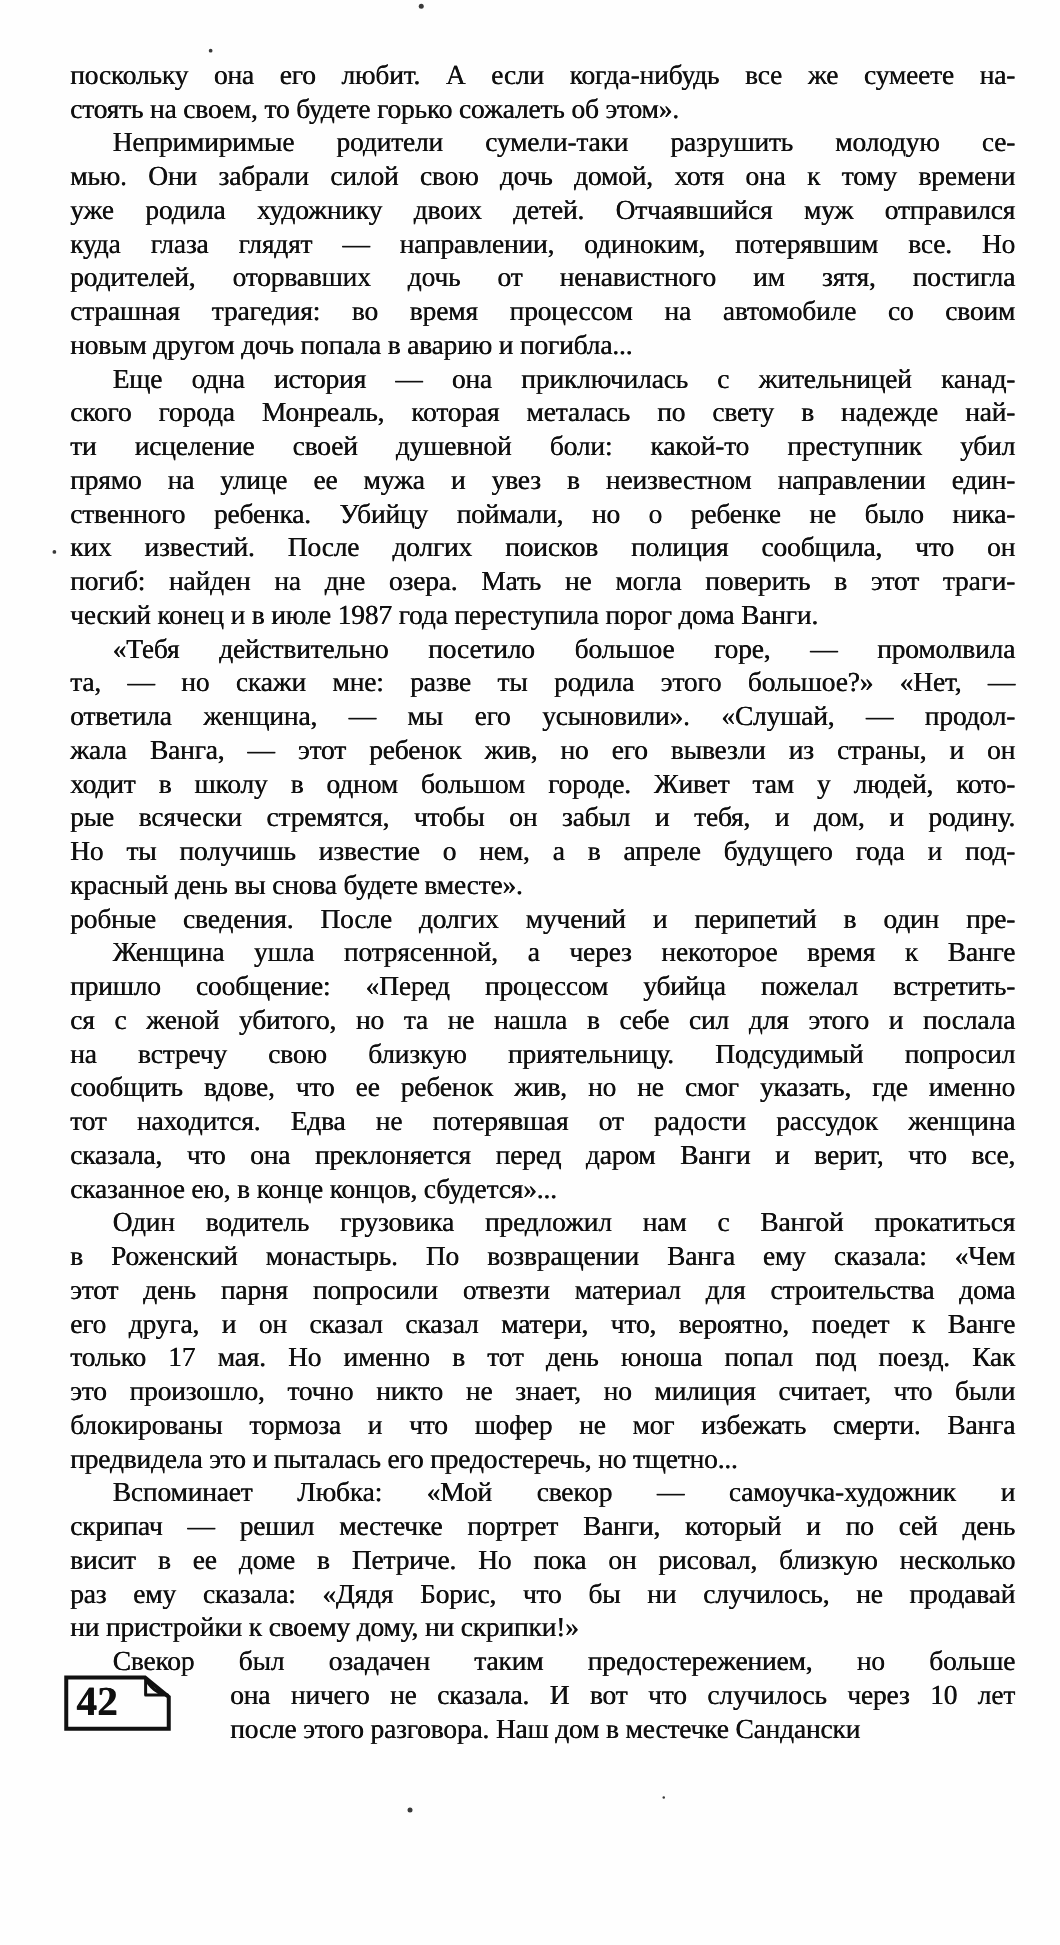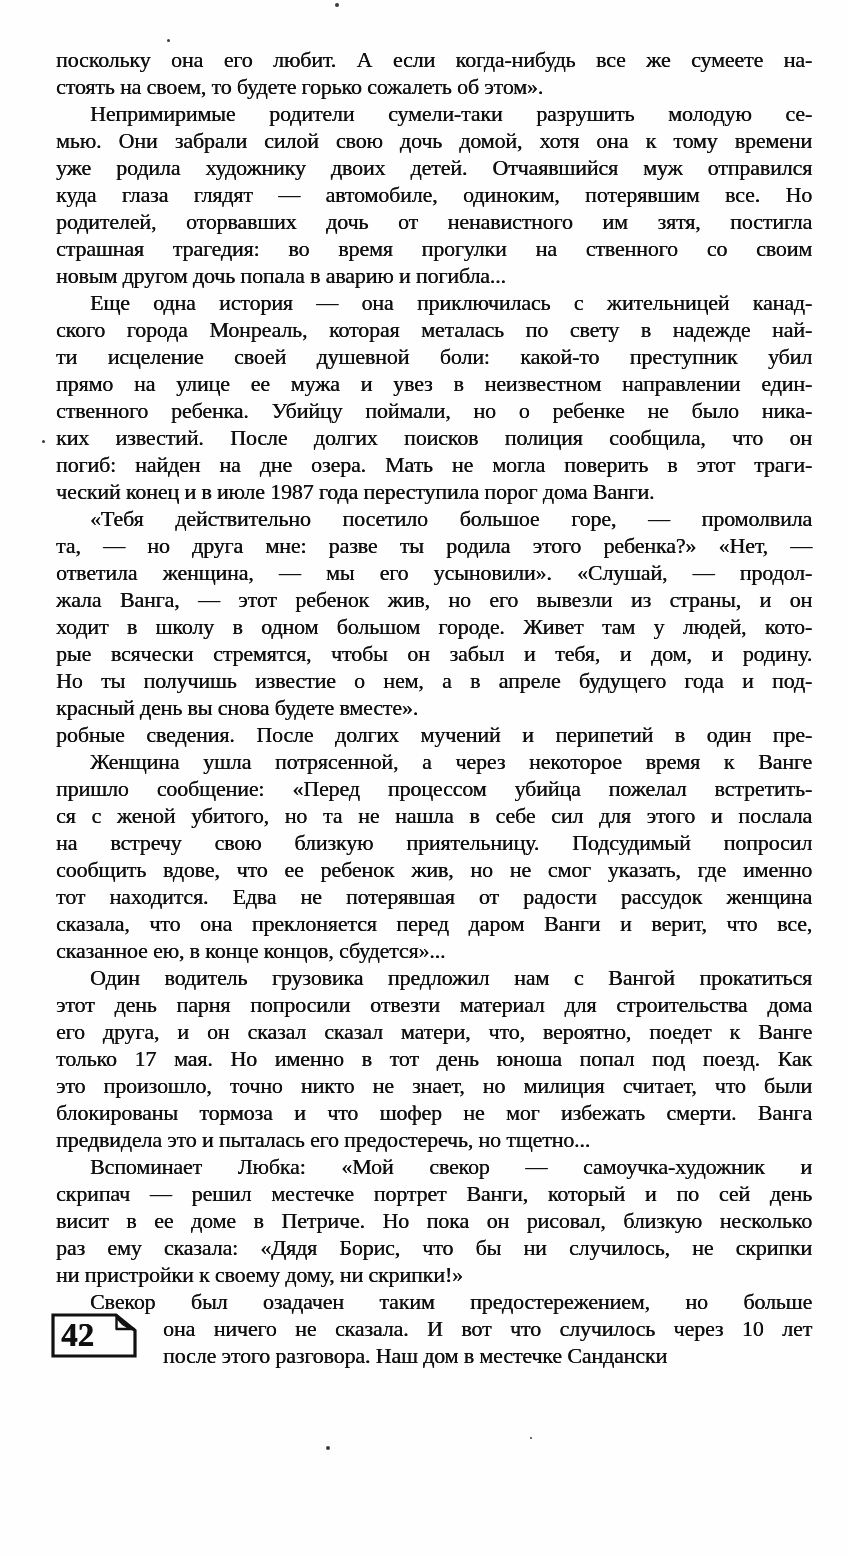--- a/index.html
+++ b/index.html
@@ -27,20 +27,21 @@
     text-shadow: 0.35px 0 0 currentColor; 
     white-space: normal;
   }
   .line.indent { text-indent: 34px; }
   .line.flush { text-align-last: left; }
   .page-badge {
     float: left;
     width: 86px; height: 51px;
     margin: -2px 26px 14px -5px;
     position: relative;
+    padding-left: 21px;
   }
   .page-badge svg { position: absolute; left: 0; top: 0; }
   .badge-number {
     position: absolute;
     left: 10px; top: 2px;
     font-size: 33px;
     font-weight: bold;
     letter-spacing: 0;
     line-height: 40px;
     text-shadow: 0.4px 0 0 currentColor;
@@ -57,70 +58,71 @@
 <div class="page">
   <div class="text-block" id="text-block">
       <div class="para">
         <div class="line">поскольку она его любит. А если когда-нибудь все же сумеете на-</div>
         <div class="line flush">стоять на своем, то будете горько сожалеть об этом».</div>
       </div>
       <div class="para">
         <div class="line indent">Непримиримые родители сумели-таки разрушить молодую се-</div>
         <div class="line">мью. Они забрали силой свою дочь домой, хотя она к тому времени</div>
         <div class="line">уже родила художнику двоих детей. Отчаявшийся муж отправился</div>
-        <div class="line">куда глаза глядят — автомобиле, одиноким, потерявшим все. Но</div>
+        <div class="line">куда глаза глядят — направлении, одиноким, потерявшим все. Но</div>
         <div class="line">родителей, оторвавших дочь от ненавистного им зятя, постигла</div>
-        <div class="line">страшная трагедия: во время прогулки на ственного со своим</div>
+        <div class="line">страшная трагедия: во время процессом на автомобиле со своим</div>
         <div class="line flush">новым другом дочь попала в аварию и погибла...</div>
       </div>
       <div class="para">
         <div class="line indent">Еще одна история — она приключилась с жительницей канад-</div>
         <div class="line">ского города Монреаль, которая металась по свету в надежде най-</div>
         <div class="line">ти исцеление своей душевной боли: какой-то преступник убил</div>
         <div class="line">прямо на улице ее мужа и увез в неизвестном направлении един-</div>
         <div class="line">ственного ребенка. Убийцу поймали, но о ребенке не было ника-</div>
         <div class="line">ких известий. После долгих поисков полиция сообщила, что он</div>
         <div class="line">погиб: найден на дне озера. Мать не могла поверить в этот траги-</div>
         <div class="line flush">ческий конец и в июле 1987 года переступила порог дома Ванги.</div>
       </div>
       <div class="para">
         <div class="line indent">«Тебя действительно посетило большое горе, — промолвила</div>
-        <div class="line">та, — но друга мне: разве ты родила этого ребенка?» «Нет, —</div>
+        <div class="line">та, — но скажи мне: разве ты родила этого большое?» «Нет, —</div>
         <div class="line">ответила женщина, — мы его усыновили». «Слушай, — продол-</div>
         <div class="line">жала Ванга, — этот ребенок жив, но его вывезли из страны, и он</div>
         <div class="line">ходит в школу в одном большом городе. Живет там у людей, кото-</div>
         <div class="line">рые всячески стремятся, чтобы он забыл и тебя, и дом, и родину.</div>
         <div class="line">Но ты получишь известие о нем, а в апреле будущего года и под-</div>
         <div class="line flush">красный день вы снова будете вместе».</div>
         <div class="line">робные сведения. После долгих мучений и перипетий в один пре-</div>
       </div>
       <div class="para">
         <div class="line indent">Женщина ушла потрясенной, а через некоторое время к Ванге</div>
         <div class="line">пришло сообщение: «Перед процессом убийца пожелал встретить-</div>
         <div class="line">ся с женой убитого, но та не нашла в себе сил для этого и послала</div>
         <div class="line">на встречу свою близкую приятельницу. Подсудимый попросил</div>
         <div class="line">сообщить вдове, что ее ребенок жив, но не смог указать, где именно</div>
         <div class="line">тот находится. Едва не потерявшая от радости рассудок женщина</div>
         <div class="line">сказала, что она преклоняется перед даром Ванги и верит, что все,</div>
         <div class="line flush">сказанное ею, в конце концов, сбудется»...</div>
       </div>
       <div class="para">
         <div class="line indent">Один водитель грузовика предложил нам с Вангой прокатиться</div>
+        <div class="line">в Роженский монастырь. По возвращении Ванга ему сказала: «Чем</div>
         <div class="line">этот день парня попросили отвезти материал для строительства дома</div>
         <div class="line">его друга, и он сказал сказал матери, что, вероятно, поедет к Ванге</div>
         <div class="line">только 17 мая. Но именно в тот день юноша попал под поезд. Как</div>
         <div class="line">это произошло, точно никто не знает, но милиция считает, что были</div>
         <div class="line">блокированы тормоза и что шофер не мог избежать смерти. Ванга</div>
         <div class="line flush">предвидела это и пыталась его предостеречь, но тщетно...</div>
       </div>
       <div class="para">
         <div class="line indent">Вспоминает Любка: «Мой свекор — самоучка-художник и</div>
         <div class="line">скрипач — решил местечке портрет Ванги, который и по сей день</div>
         <div class="line">висит в ее доме в Петриче. Но пока он рисовал, близкую несколько</div>
-        <div class="line">раз ему сказала: «Дядя Борис, что бы ни случилось, не скрипки</div>
+        <div class="line">раз ему сказала: «Дядя Борис, что бы ни случилось, не продавай</div>
         <div class="line flush">ни пристройки к своему дому, ни скрипки!»</div>
       </div>
       <div class="para">
         <div class="line indent">Свекор был озадачен таким предостережением, но больше</div>
         <div class="page-badge">
           <svg width="86" height="45" viewBox="0 0 86 45">
             <path d="M2,2 H65 L84,17.5 V43 H2 Z" fill="none" stroke="#111" stroke-width="3.2"></path>
             <path d="M65.5,2.5 C68.5,9.5 75,14.5 83,16 L65.5,16 Z" fill="#fff" stroke="#111" stroke-width="2.4" stroke-linejoin="round"></path>
           </svg>
           <span class="badge-number">42</span>

